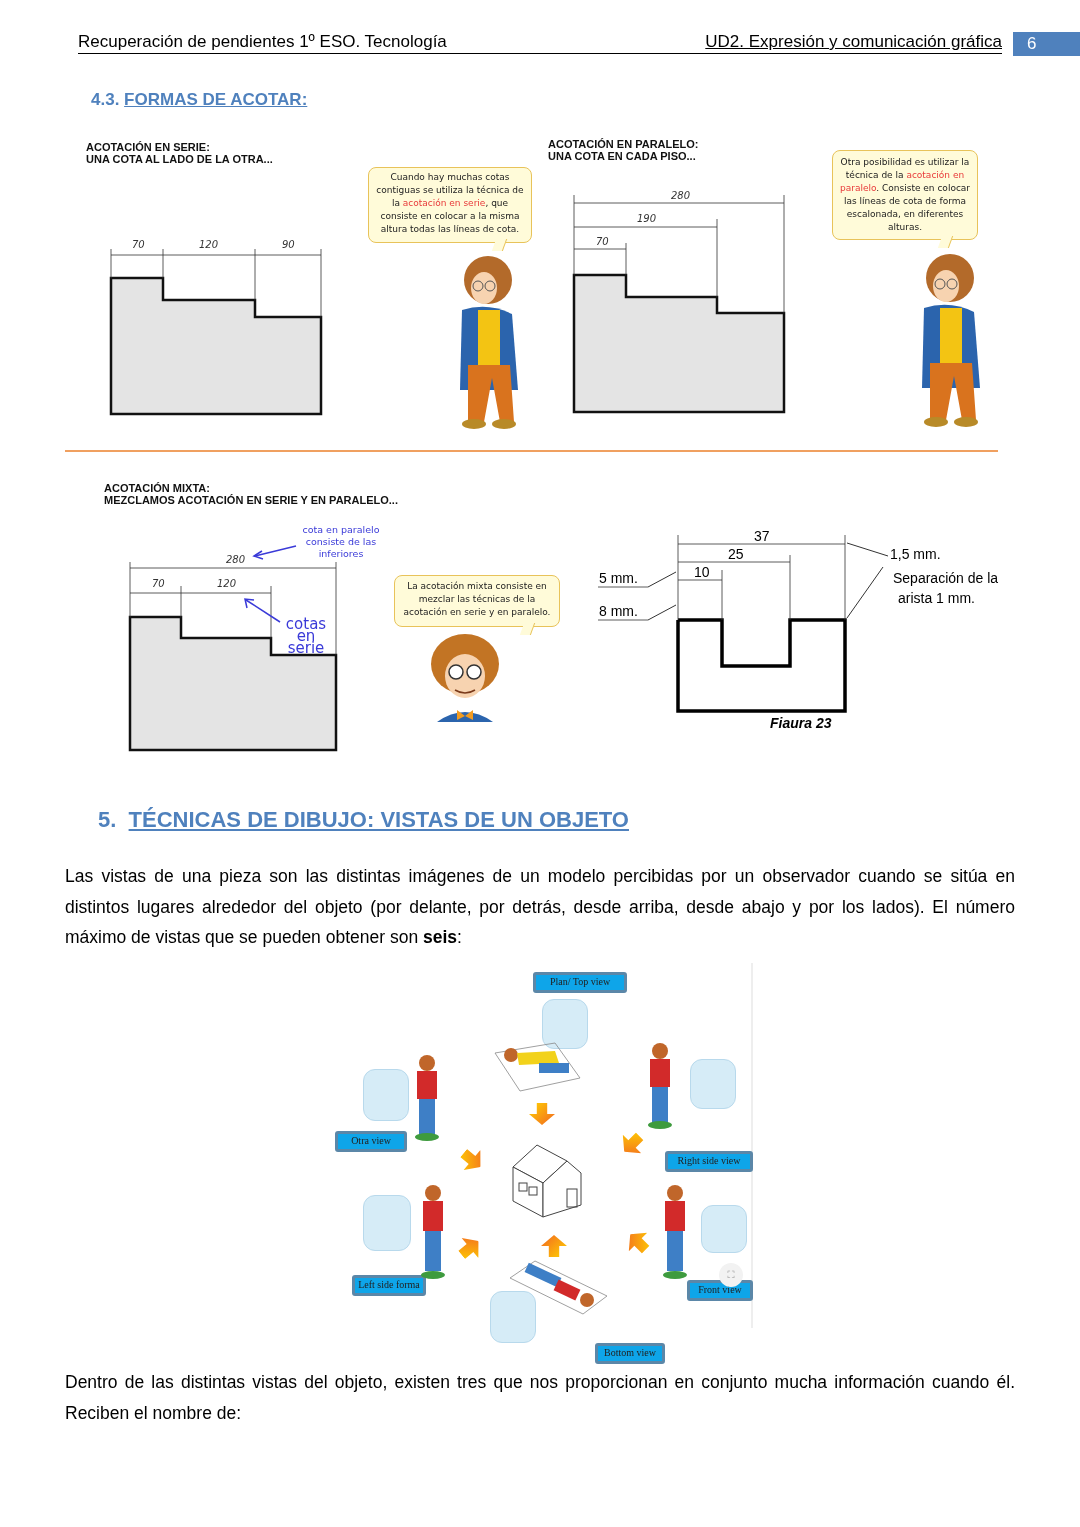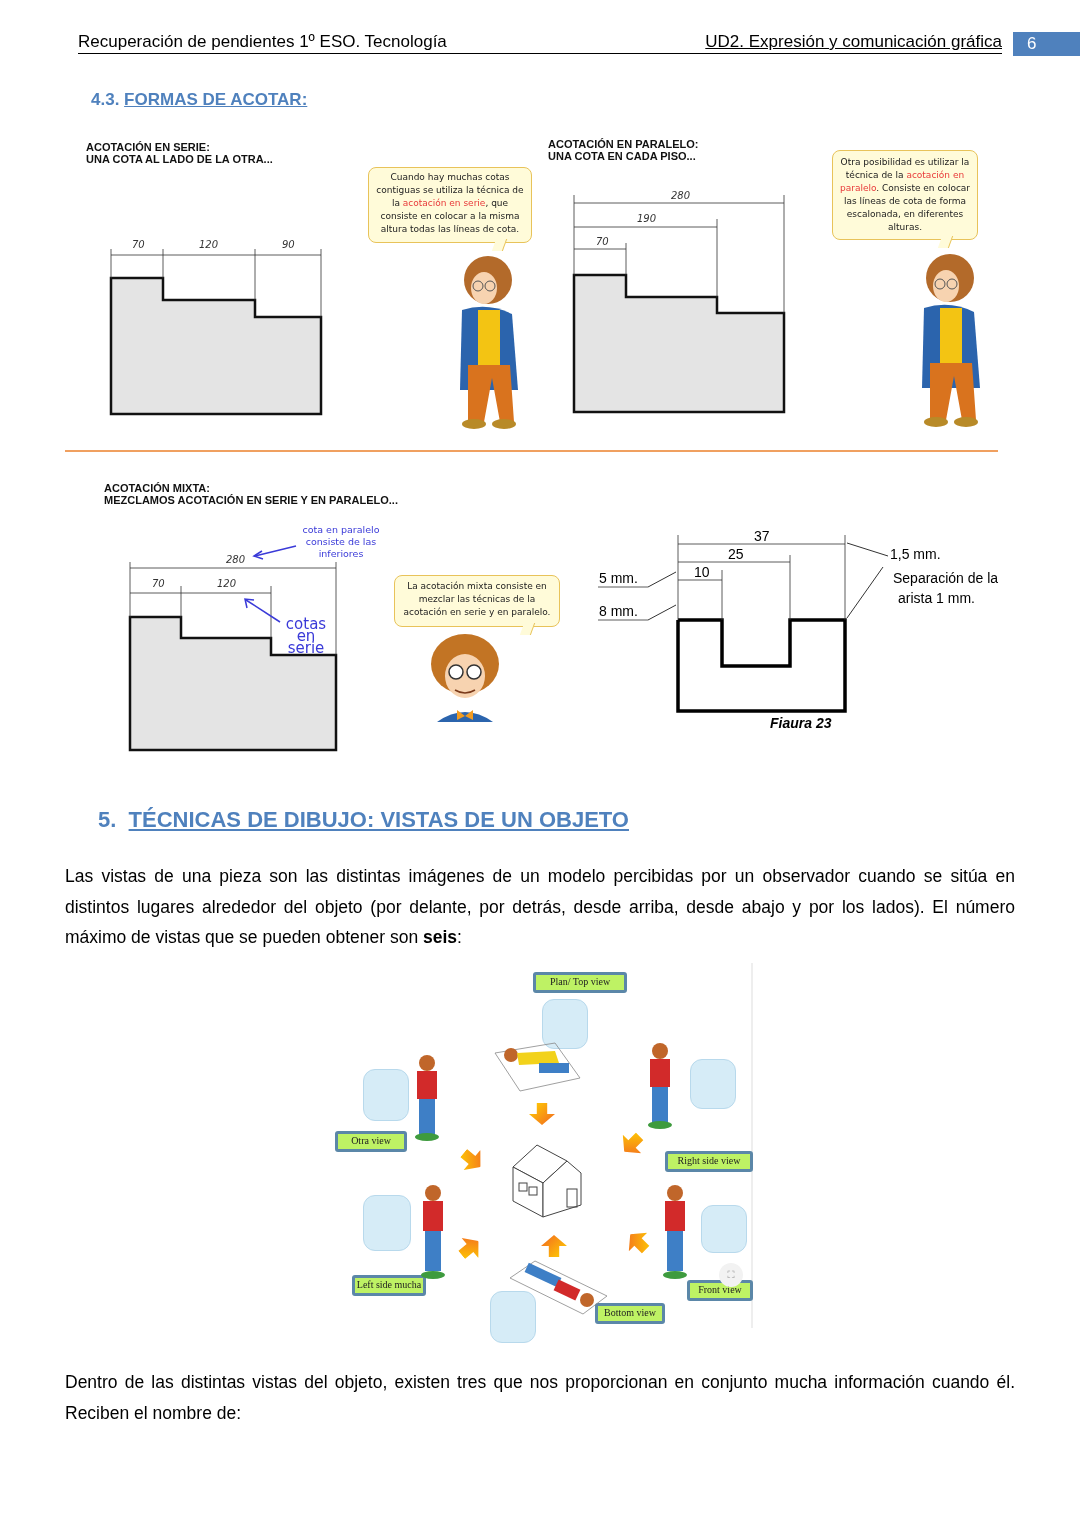--- a/index.html
+++ b/index.html
@@ -24,21 +24,21 @@
   .dim-txt { font-family: "DejaVu Sans", sans-serif; font-style: italic; font-size: 10px; fill: #333; }
 
   .orange-rule { position: absolute; left: 65px; top: 450px; width: 933px; height: 2px; background: #f0a060; }
 
   .section-title { position: absolute; left: 98px; top: 800px; font-size: 22px; font-weight: bold; color: #4f81bd; margin-top: 7px; }
   .section-title .u { text-decoration: underline; }
 
   .para { position: absolute; left: 65px; width: 950px; font-size: 17.5px; line-height: 30.5px; text-align: justify; color: #000; }
 
   .views-fig { position: absolute; left: 335px; top: 963px; width: 418px; height: 392px; }
-  .view-label { position: absolute; background: #bef264; border: 3px solid #5b87a8; border-radius: 3px; font-family: "Liberation Serif", serif; font-size: 10px; text-align: center; line-height: 14px; height: 21px; color: #222; }
+  .view-label { position: absolute; background: #0ea5e9; border: 3px solid #5b87a8; border-radius: 3px; font-family: "Liberation Serif", serif; font-size: 10px; text-align: center; line-height: 14px; height: 21px; color: #222; }
   .cloud { position: absolute; background: #d6ecf7; border-radius: 12px; border: 1px solid #b8d9ec; }
   .person { position: absolute; }
   .arrow-o { position: absolute; width: 26px; height: 22px; background: linear-gradient(135deg, #ffd400, #f26522); clip-path: polygon(30% 0, 70% 0, 70% 50%, 100% 50%, 50% 100%, 0 50%, 30% 50%); }
   .zoom-badge { position: absolute; width: 24px; height: 24px; border-radius: 50%; background: #f2f2f2; color: #999; font-size: 10px; text-align: center; line-height: 24px; }
 </style>
 </head>
 <body>
 
 <div class="header">
   <span class="left">Recuperación de pendientes 1º ESO. Tecnología</span>
@@ -182,23 +182,23 @@
 <div class="para" style="top:861px;">
   <span>Las vistas de una pieza son las distintas imágenes de un modelo percibidas por un observador cuando se sitúa en distintos lugares alrededor del objeto (por delante, por detrás, desde arriba, desde abajo y por los lados). El número máximo de vistas que se pueden obtener son </span><b>seis</b><span>:</span>
 </div>
 
 <div class="views-fig">
   <div style="position:absolute; right:0; top:0; width:2px; height:365px; background:#eeeeee;"></div>
 
   <div class="view-label" style="left:198px; top:9px; width:94px;">Plan/ Top view</div>
   <div class="view-label" style="left:0px; top:168px; width:72px;">Otra view</div>
   <div class="view-label" style="left:330px; top:188px; width:88px;">Right side view</div>
-  <div class="view-label" style="left:17px; top:312px; width:74px;">Left side mucha</div>
+  <div class="view-label" style="left:17px; top:312px; width:74px;">Left side forma</div>
   <div class="view-label" style="left:352px; top:317px; width:66px;">Front view</div>
-  <div class="view-label" style="left:260px; top:340px; width:70px;">Bottom view</div>
+  <div class="view-label" style="left:260px; top:380px; width:70px;">Bottom view</div>
 
   <div class="cloud" style="left:207px; top:36px; width:46px; height:50px;"></div>
   <div class="cloud" style="left:28px; top:106px; width:46px; height:52px;"></div>
   <div class="cloud" style="left:355px; top:96px; width:46px; height:50px;"></div>
   <div class="cloud" style="left:28px; top:232px; width:48px; height:56px;"></div>
   <div class="cloud" style="left:366px; top:242px; width:46px; height:48px;"></div>
   <div class="cloud" style="left:155px; top:328px; width:46px; height:52px;"></div>
 
   <svg class="person" style="left:72px; top:90px;" width="40" height="90">
     <circle cx="20" cy="10" r="8" fill="#c0662a"></circle>

